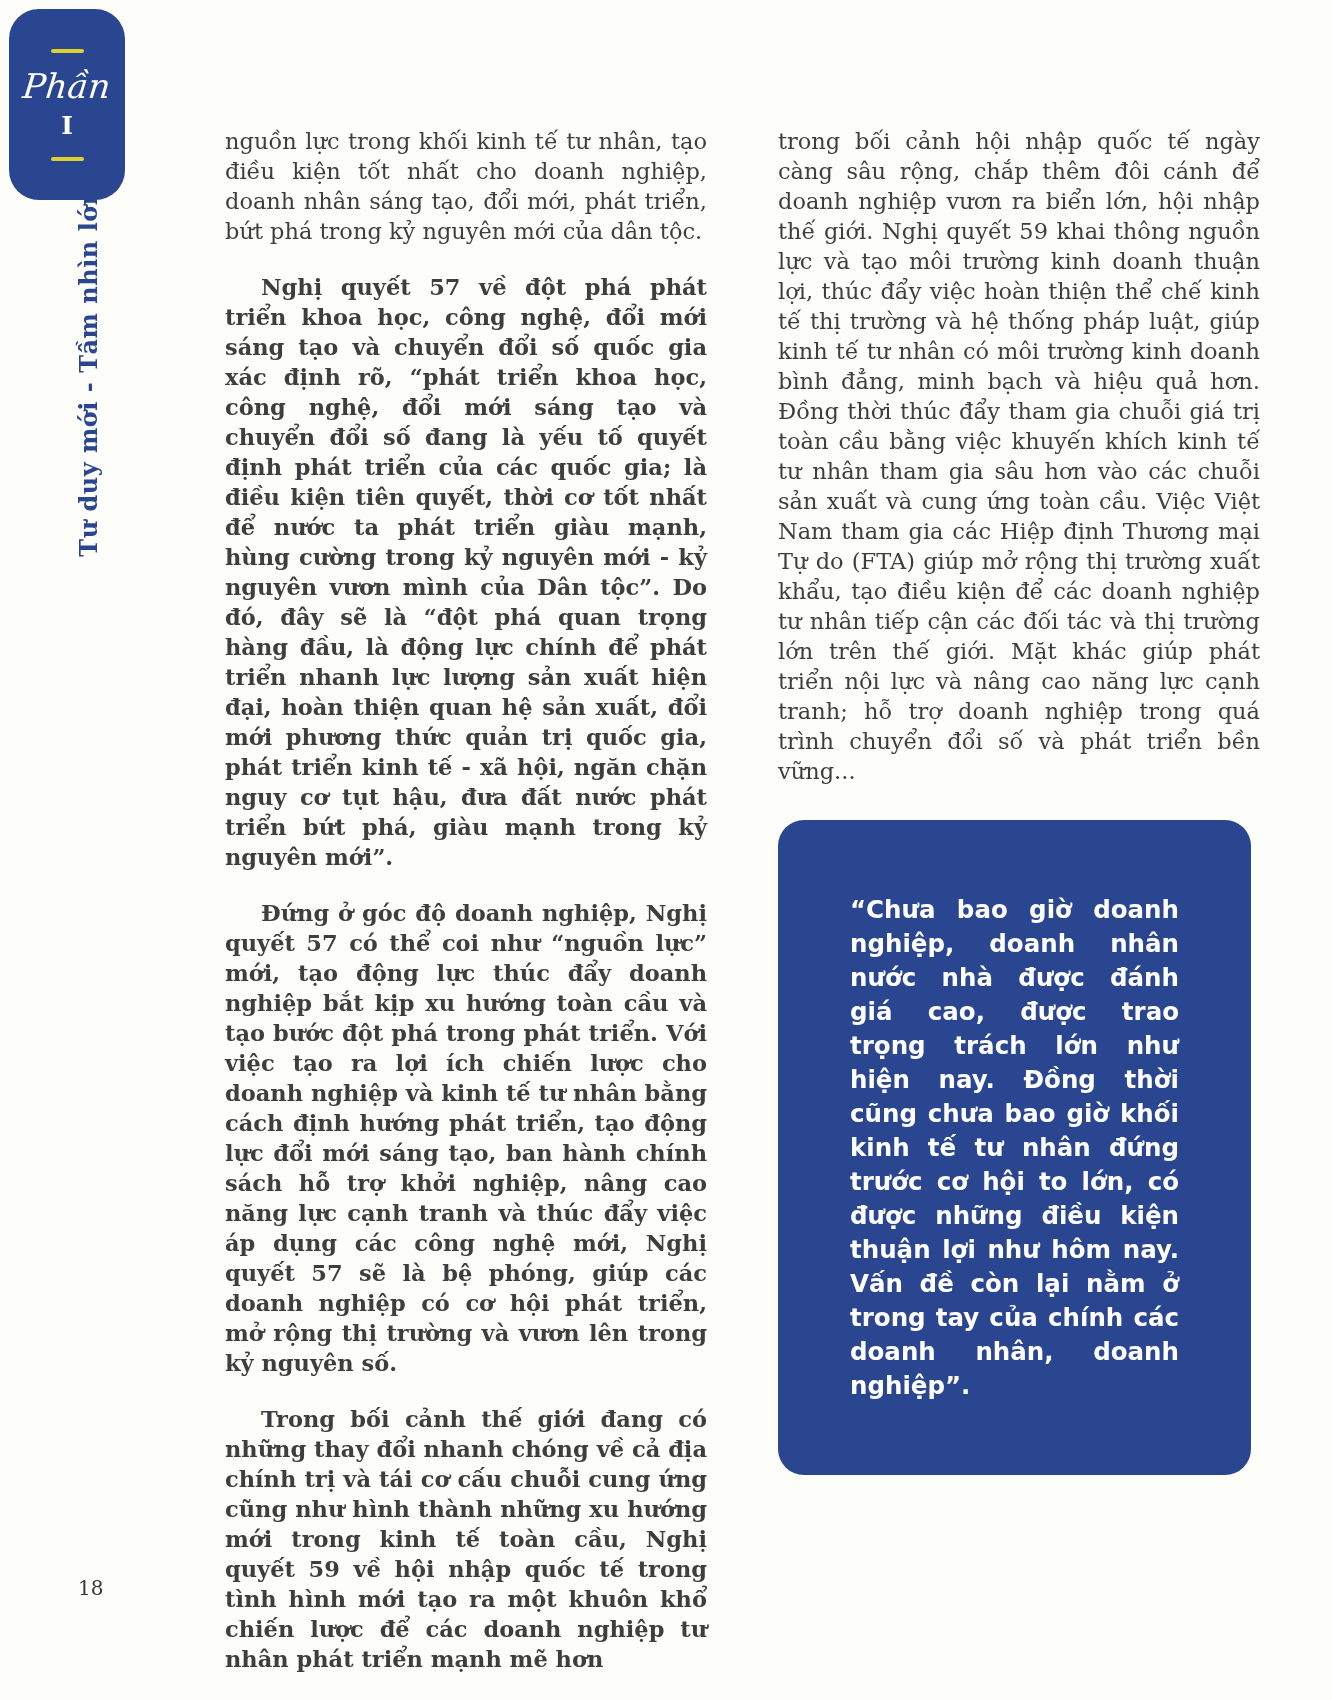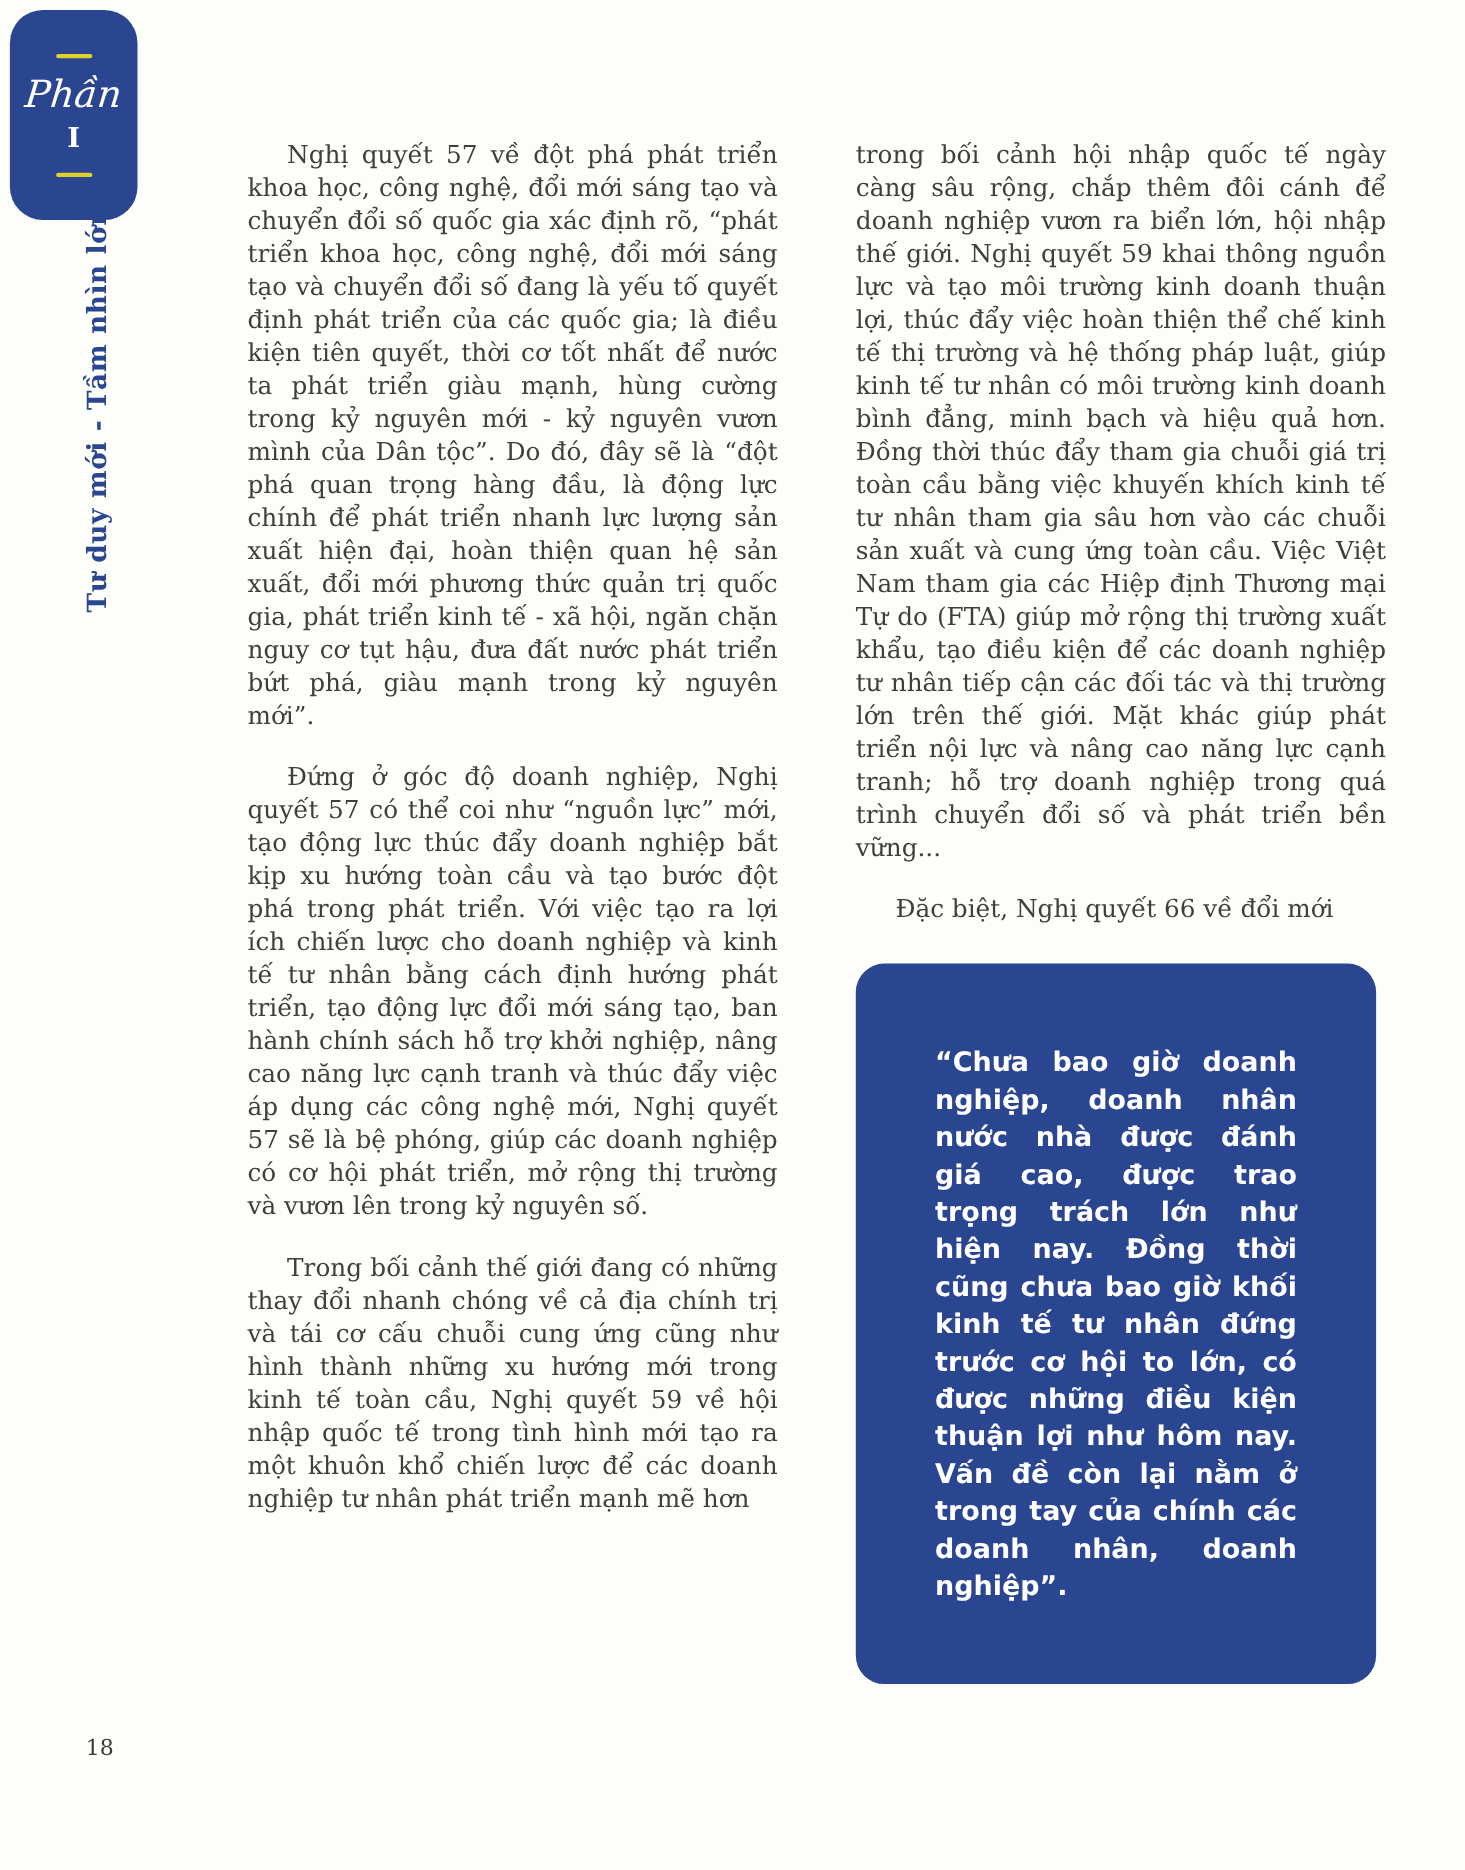--- a/index.html
+++ b/index.html
@@ -65,21 +65,21 @@
   
   .col{
     position:absolute;top:126px;width:482px;
     color:var(--body-text);
     font-size:22.5px;line-height:30px;
     text-align:justify;
   }
   .col-left{left:225px;}
   .col-right{left:778px;}
   .body-p{margin:0 0 26px 0;}
-  .body-p.indent{text-indent:36px;}
+  .body-p.indent{text-indent:36px;font-weight:bold;}
 
   
   .quote-box{
     width:473px;height:655px;
     margin-top:34px;
     background:var(--primary-blue);
     border-radius:26px;
     box-sizing:border-box;
     padding:40px 72px;
     display:flex;flex-direction:column;justify-content:center;
@@ -109,28 +109,28 @@
   <div class="part-badge">
     <span class="badge-rule top"></span>
     <span class="part-script">Phần</span>
     <span class="part-num">I</span>
     <span class="badge-rule bottom"></span>
   </div>
 
   <div class="vertical-title">Tư duy mới - Tầm nhìn lớn</div>
 
   <div class="col col-left">
+    <p class="body-p">nguồn lực trong khối kinh tế tư nhân, tạo điều kiện tốt nhất cho doanh nghiệp, doanh nhân sáng tạo, đổi mới, phát triển, bứt phá trong kỷ nguyên mới của dân tộc.</p>
     <p class="body-p indent">Nghị quyết 57 về đột phá phát triển khoa học, công nghệ, đổi mới sáng tạo và chuyển đổi số quốc gia xác định rõ, “phát triển khoa học, công nghệ, đổi mới sáng tạo và chuyển đổi số đang là yếu tố quyết định phát triển của các quốc gia; là điều kiện tiên quyết, thời cơ tốt nhất để nước ta phát triển giàu mạnh, hùng cường trong kỷ nguyên mới - kỷ nguyên vươn mình của Dân tộc”. Do đó, đây sẽ là “đột phá quan trọng hàng đầu, là động lực chính để phát triển nhanh lực lượng sản xuất hiện đại, hoàn thiện quan hệ sản xuất, đổi mới phương thức quản trị quốc gia, phát triển kinh tế - xã hội, ngăn chặn nguy cơ tụt hậu, đưa đất nước phát triển bứt phá, giàu mạnh trong kỷ nguyên mới”.</p>
     <p class="body-p indent">Đứng ở góc độ doanh nghiệp, Nghị quyết 57 có thể coi như “nguồn lực” mới, tạo động lực thúc đẩy doanh nghiệp bắt kịp xu hướng toàn cầu và tạo bước đột phá trong phát triển. Với việc tạo ra lợi ích chiến lược cho doanh nghiệp và kinh tế tư nhân bằng cách định hướng phát triển, tạo động lực đổi mới sáng tạo, ban hành chính sách hỗ trợ khởi nghiệp, nâng cao năng lực cạnh tranh và thúc đẩy việc áp dụng các công nghệ mới, Nghị quyết 57 sẽ là bệ phóng, giúp các doanh nghiệp có cơ hội phát triển, mở rộng thị trường và vươn lên trong kỷ nguyên số.</p>
     <p class="body-p indent">Trong bối cảnh thế giới đang có những thay đổi nhanh chóng về cả địa chính trị và tái cơ cấu chuỗi cung ứng cũng như hình thành những xu hướng mới trong kinh tế toàn cầu, Nghị quyết 59 về hội nhập quốc tế trong tình hình mới tạo ra một khuôn khổ chiến lược để các doanh nghiệp tư nhân phát triển mạnh mẽ hơn</p>
   </div>
 
   <div class="col col-right">
     <p class="body-p">trong bối cảnh hội nhập quốc tế ngày càng sâu rộng, chắp thêm đôi cánh để doanh nghiệp vươn ra biển lớn, hội nhập thế giới. Nghị quyết 59 khai thông nguồn lực và tạo môi trường kinh doanh thuận lợi, thúc đẩy việc hoàn thiện thể chế kinh tế thị trường và hệ thống pháp luật, giúp kinh tế tư nhân có môi trường kinh doanh bình đẳng, minh bạch và hiệu quả hơn. Đồng thời thúc đẩy tham gia chuỗi giá trị toàn cầu bằng việc khuyến khích kinh tế tư nhân tham gia sâu hơn vào các chuỗi sản xuất và cung ứng toàn cầu. Việc Việt Nam tham gia các Hiệp định Thương mại Tự do (FTA) giúp mở rộng thị trường xuất khẩu, tạo điều kiện để các doanh nghiệp tư nhân tiếp cận các đối tác và thị trường lớn trên thế giới. Mặt khác giúp phát triển nội lực và nâng cao năng lực cạnh tranh; hỗ trợ doanh nghiệp trong quá trình chuyển đổi số và phát triển bền vững...</p>
-    <p class="body-p indent">Đặc biệt, Nghị quyết 66 về đổi mới</p>
     <div class="quote-box">
       <p class="quote-text">“Chưa bao giờ doanh nghiệp, doanh nhân nước nhà được đánh giá cao, được trao trọng trách lớn như hiện nay. Đồng thời cũng chưa bao giờ khối kinh tế tư nhân đứng trước cơ hội to lớn, có được những điều kiện thuận lợi như hôm nay. Vấn đề còn lại nằm ở trong tay của chính các doanh nhân, doanh nghiệp”.</p>
     </div>
   </div>
 
   <div class="page-number">18</div>
 
 </div>
 
 </body></html>

